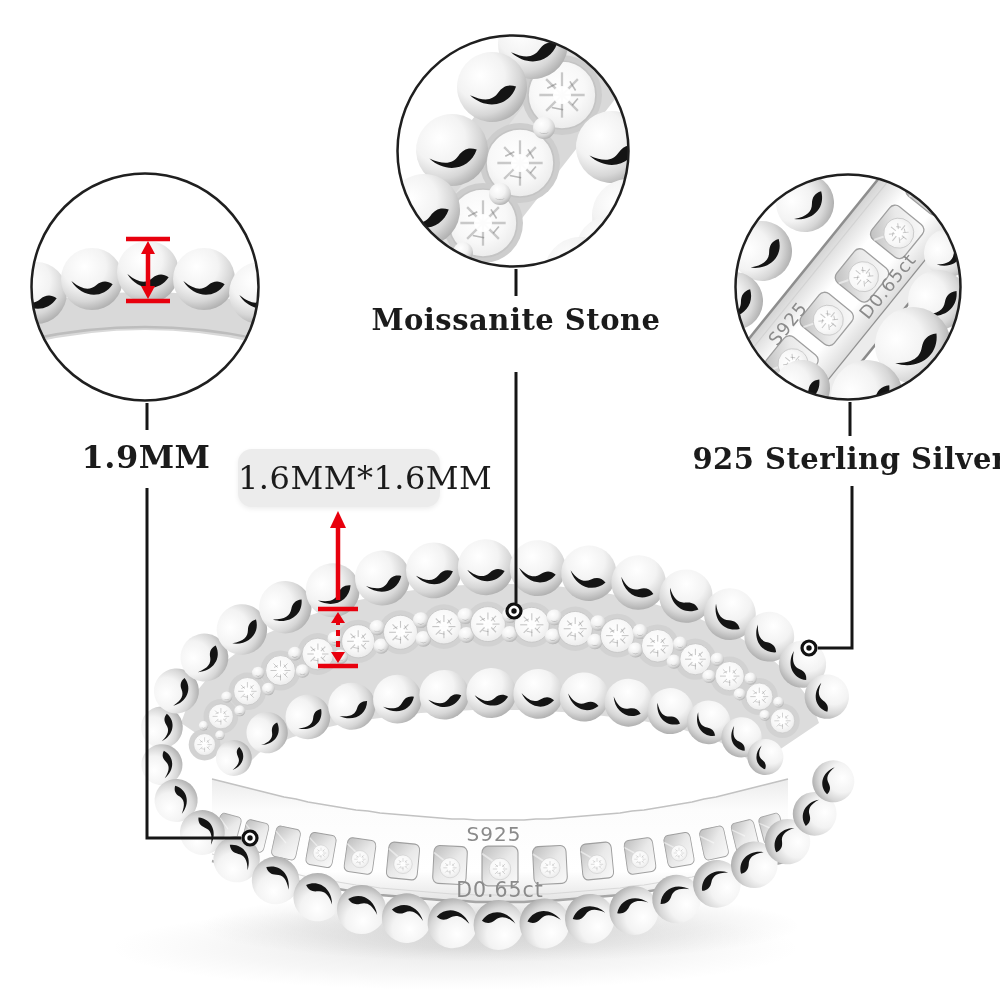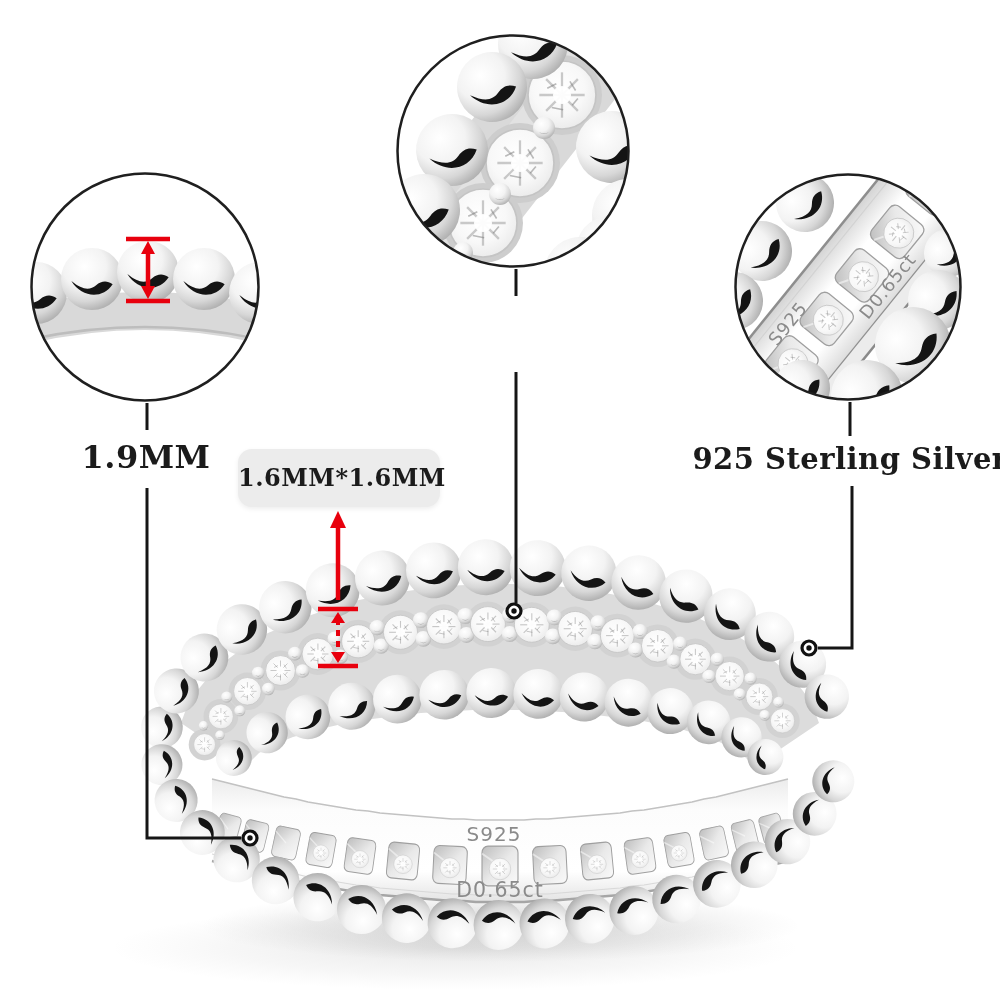--- a/index.html
+++ b/index.html
@@ -6,21 +6,21 @@
   .stage{position:relative;width:1000px;height:1000px;background:#fff;overflow:hidden;
          font-family:"DejaVu Serif","Liberation Serif",serif;}
   svg{position:absolute;left:0;top:0;}
   .label{position:absolute;text-align:center;font-weight:700;color:var(--label,#1b1b1b);
          letter-spacing:.5px;}
   .lbl-bead{left:46px;top:438px;width:200px;font-size:32px;}
   .lbl-stone{left:356px;top:305px;width:320px;font-size:29px;line-height:31px;}
   .lbl-silver{left:690px;top:442px;width:320px;font-size:29px;}
   .badge{position:absolute;left:238px;top:449px;width:202px;height:58px;line-height:58px;
          background:var(--badge,#ececec);border-radius:14px;text-align:left;
-         font-weight:700;font-size:24px;color:var(--label,#1b1b1b);
+         font-weight:400;font-size:32px;color:var(--label,#1b1b1b);
          box-shadow:0 2px 5px rgba(0,0,0,.07);letter-spacing:.5px;}
   .kline{stroke:var(--line,#161616);}
   .redS{stroke:var(--red,#e8000d);}
   .redF{fill:var(--red,#e8000d);}
   .engr{font-family:"DejaVu Sans","Liberation Sans",sans-serif;fill:#8a8a8a;letter-spacing:1px;}
 </style>
 </head>
 <body>
 
 <div class="stage">
@@ -369,17 +369,18 @@
             <use href="#bead" xlink:href="#bead" transform="translate(867.0 396.0) rotate(-40.0) scale(1.200)"></use>
             <use href="#bead" xlink:href="#bead" transform="translate(802.0 388.0) rotate(-40.0) scale(0.933)"></use>
           </g>
     </g>
     <circle cx="848" cy="287" r="112.5" fill="none" stroke="#1f1f1f" stroke-width="2.5"></circle>
   </g>
 </svg>
 
 <div class="label lbl-bead">1.9MM</div>
 <div class="label lbl-stone">
+  <div>Moissanite Stone</div>
 </div>
 <div class="label lbl-silver">925 Sterling Silver</div>
 <div class="badge">1.6MM*1.6MM</div>
 
 </div>
 
 </body></html>

